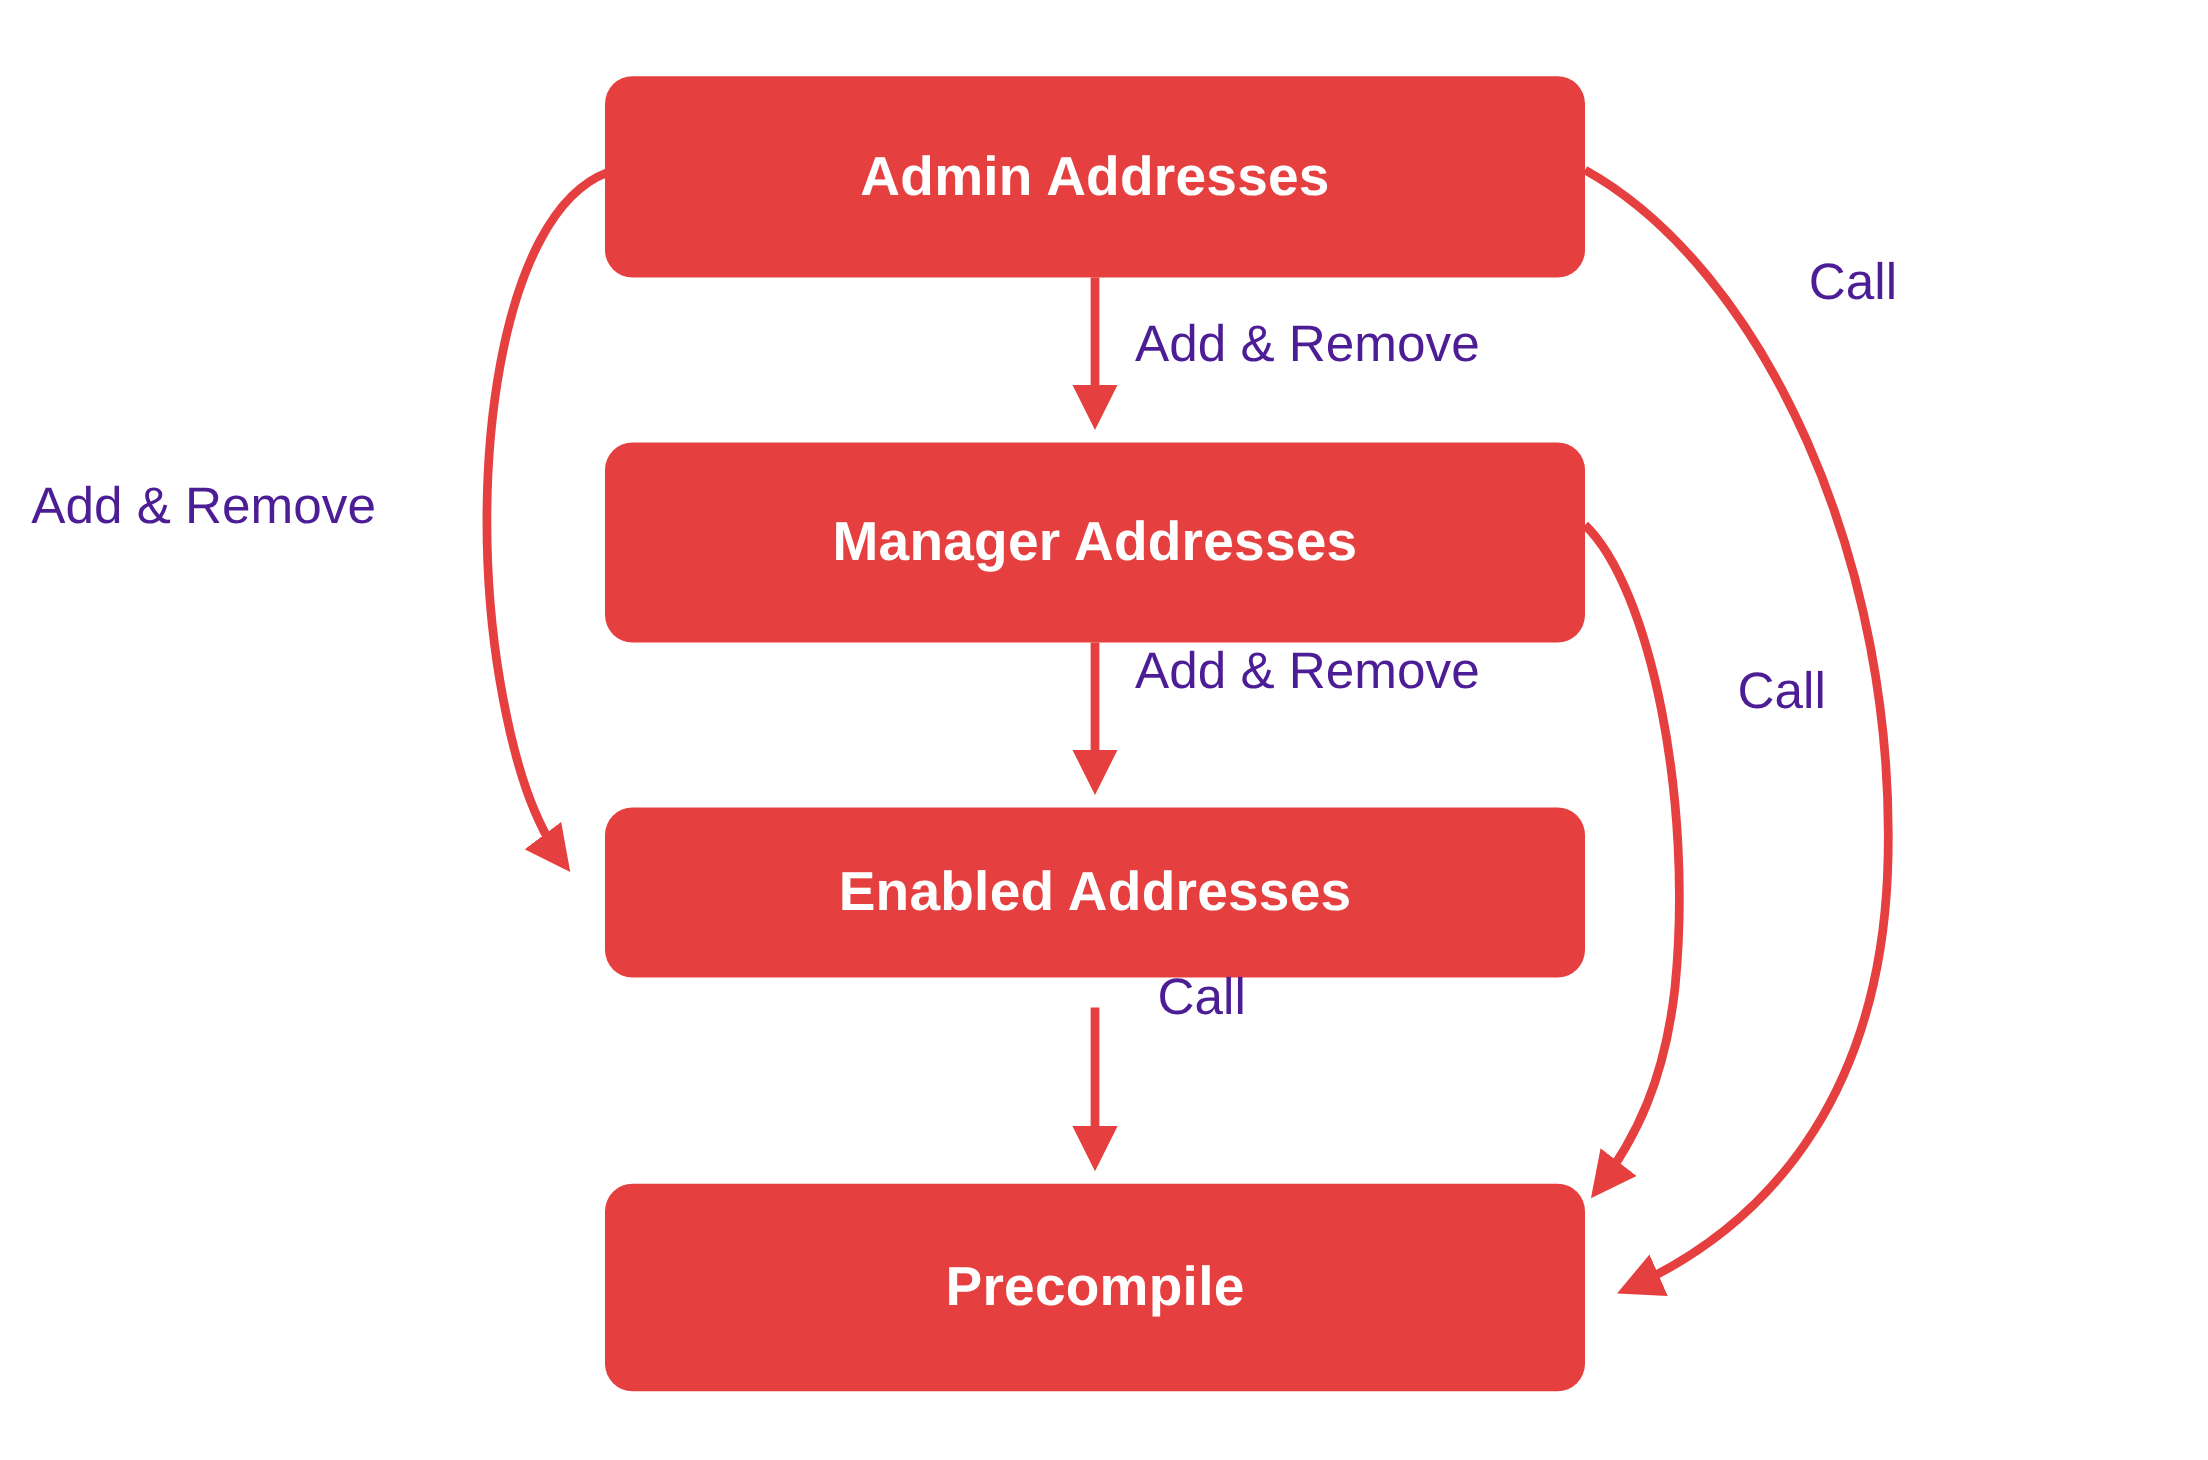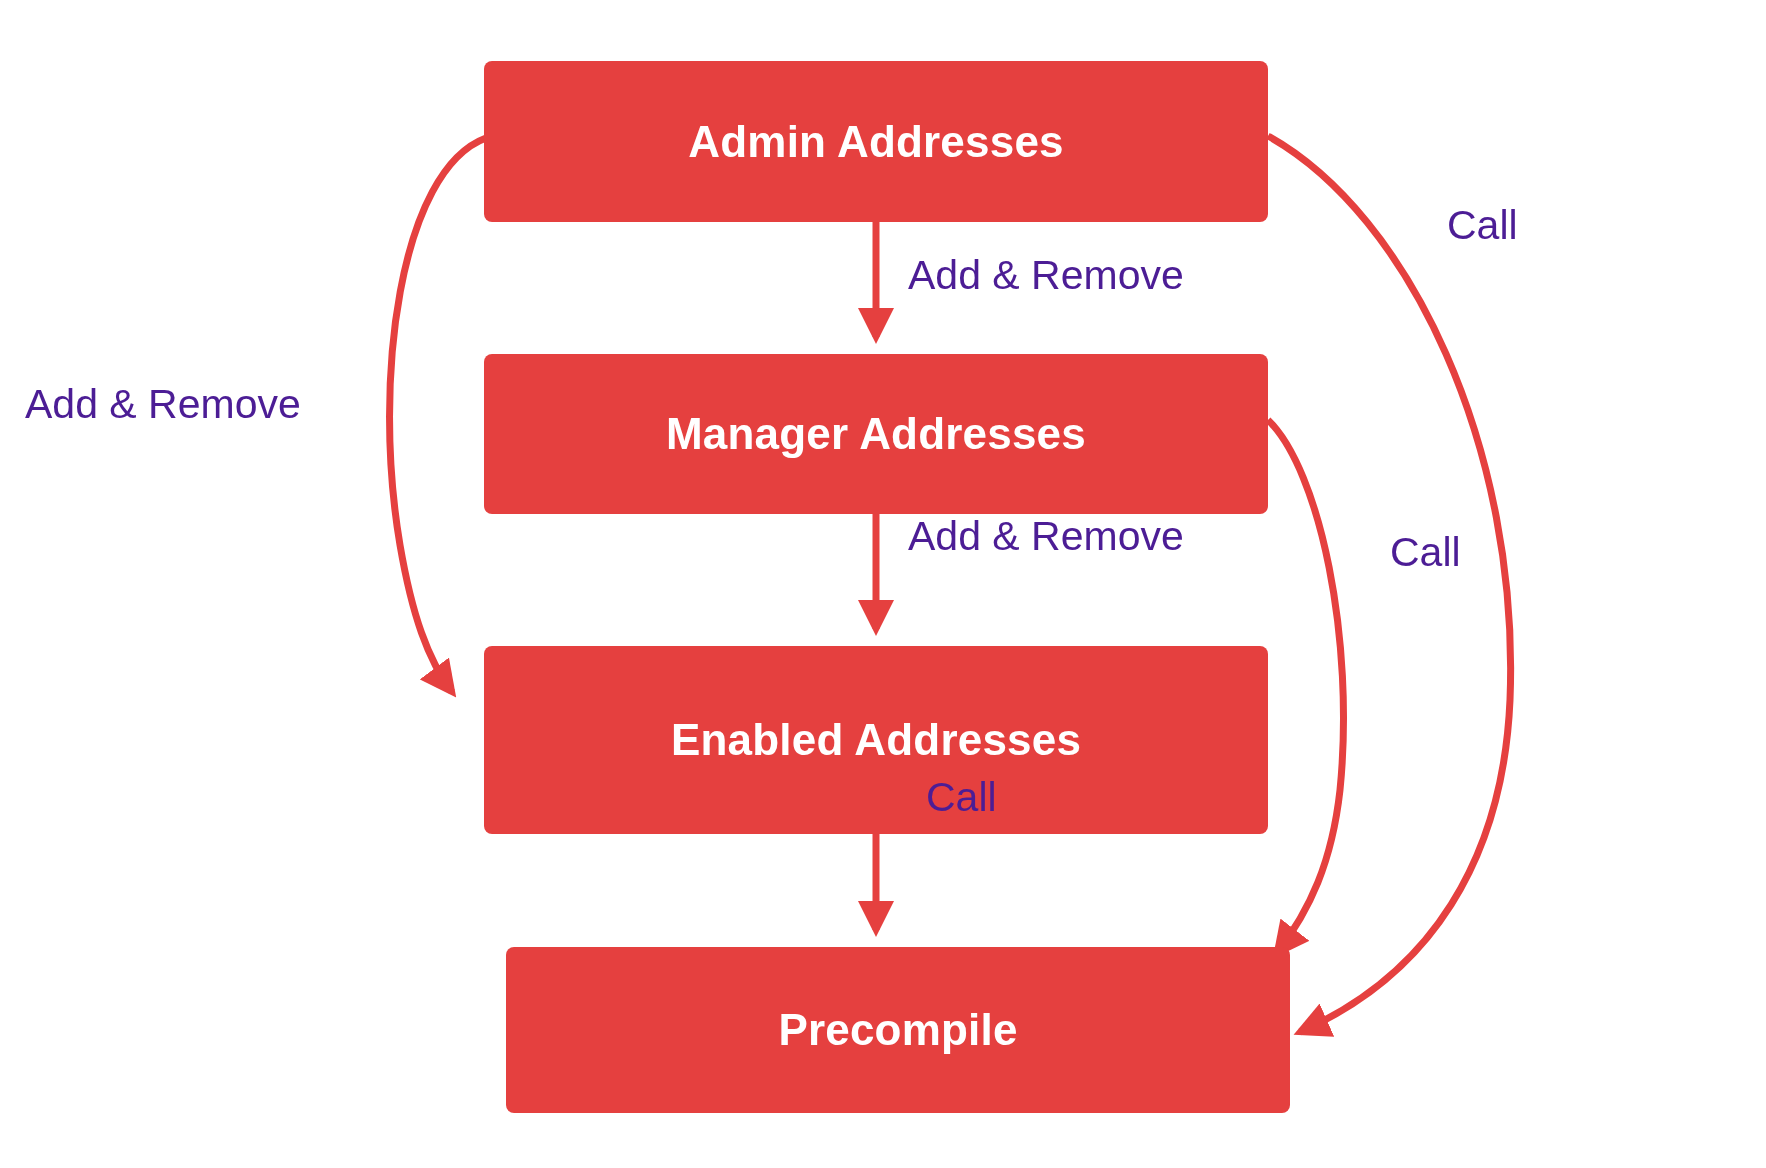--- a/index.html
+++ b/index.html
@@ -22,21 +22,21 @@
     position: absolute;
     left: 0;
     top: 0;
     width: 1766px;
     height: 1168px;
   }
   .node {
     position: absolute;
     box-sizing: border-box;
     background: #e5403f;
-    border-radius: 8px;
+    border-radius: 22px;
     display: flex;
     align-items: center;
     justify-content: center;
   }
   .node-label {
     color: #ffffff;
     font-weight: bold;
     font-size: 44px;
     letter-spacing: 0.2px;
     line-height: 1;
@@ -89,25 +89,25 @@
   </svg>
 
   <div class="node" style="left:484px; top:61px; width:784px; height:161px;">
     <span class="node-label">Admin Addresses</span>
   </div>
 
   <div class="node" style="left:484px; top:354px; width:784px; height:160px;">
     <span class="node-label">Manager Addresses</span>
   </div>
 
-  <div class="node" style="left:484px; top:646px; width:784px; height:188px;">
+  <div class="node" style="left:484px; top:646px; width:784px; height:136px;">
     <span class="node-label">Enabled Addresses</span>
   </div>
 
-  <div class="node" style="left:484px; top:947px; width:784px; height:166px;margin-left:22px;">
+  <div class="node" style="left:484px; top:947px; width:784px; height:166px;">
     <span class="node-label">Precompile</span>
   </div>
 
   <div class="edge-label" style="left:908px; top:255px;">Add &amp; Remove</div>
 
   <div class="edge-label" style="left:908px; top:516px;">Add &amp; Remove</div>
 
   <div class="edge-label" style="left:926px; top:777px;">Call</div>
 
   <div class="edge-label" style="left:25px; top:384px;">Add &amp; Remove</div>

